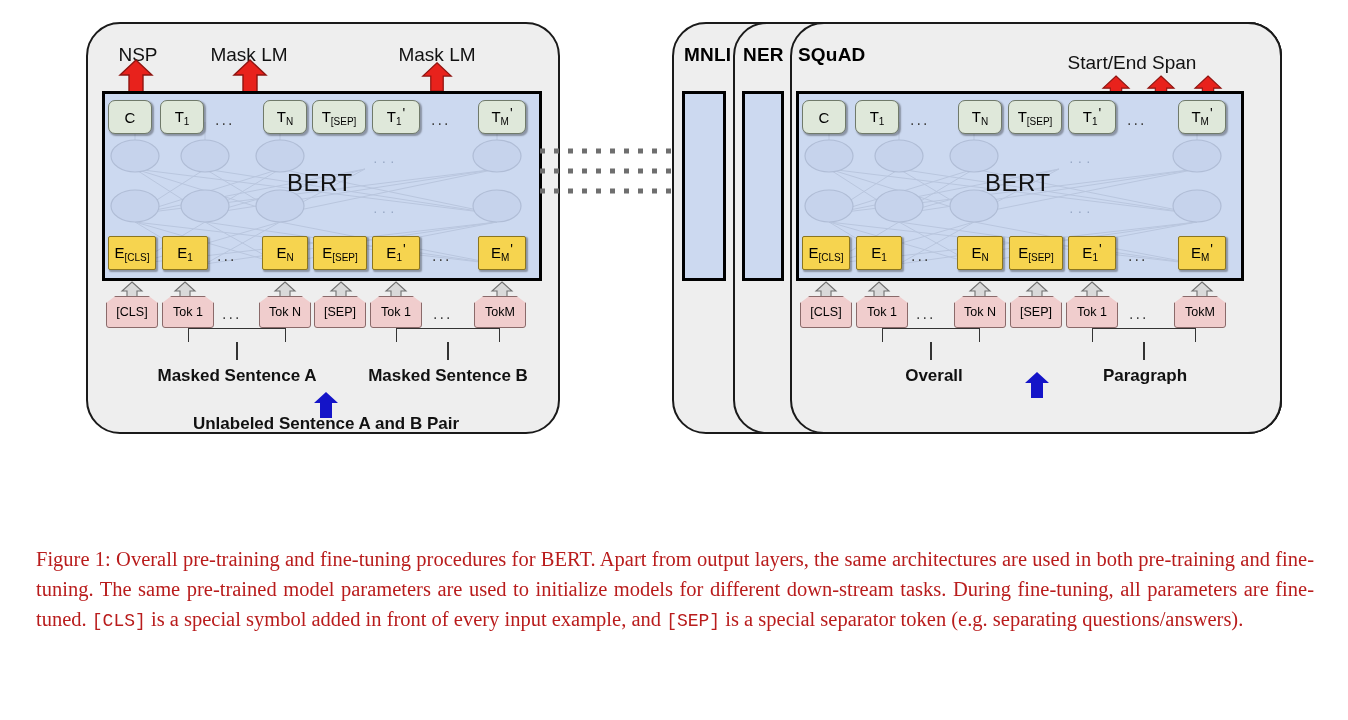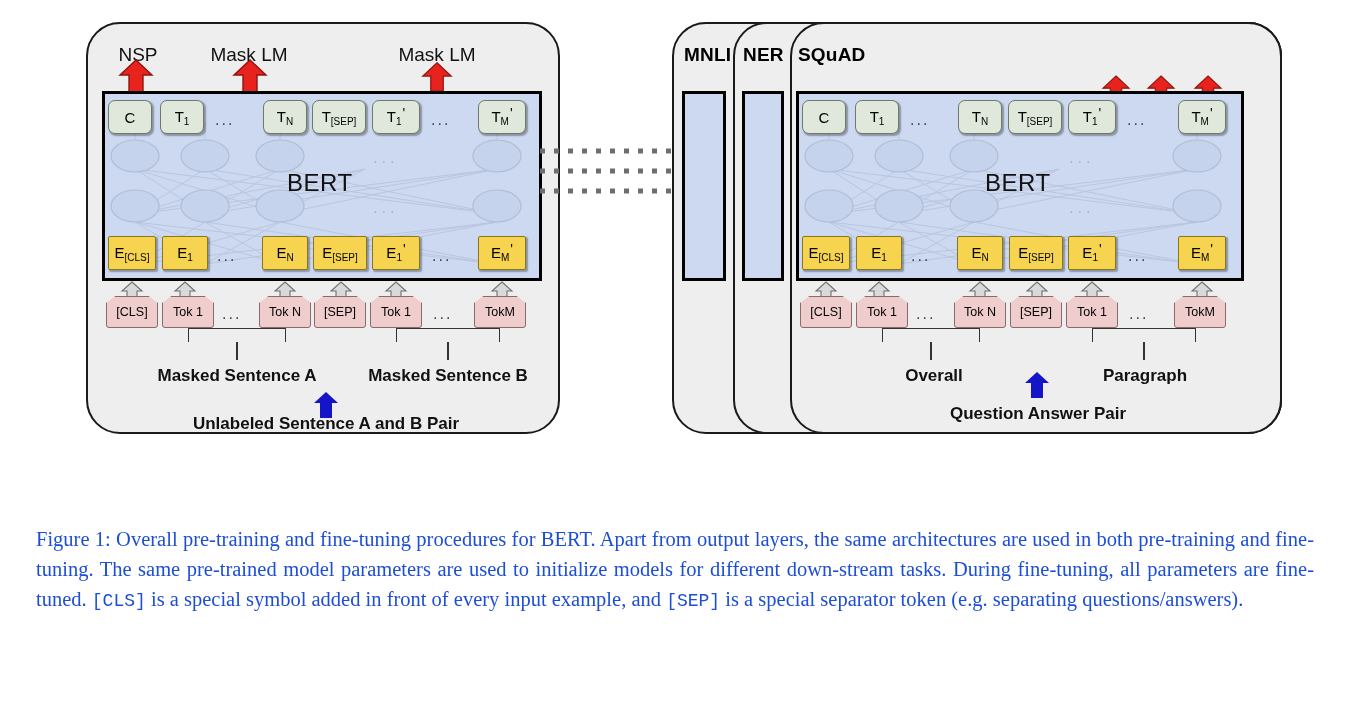--- a/index.html
+++ b/index.html
@@ -58,23 +58,23 @@
   .toplabel{
     position:absolute;font-size:19px;color:#111;white-space:nowrap;text-align:center;
   }
   .undlabel{
     position:absolute;font-size:17px;color:#111;white-space:nowrap;text-align:center;font-weight:bold;
   }
   .phase{
     position:absolute;font-size:25px;color:#111;white-space:nowrap;text-align:center;
   }
   .caption{
-    position:absolute;left:36px;top:524px;width:1278px;
+    position:absolute;left:36px;top:544px;width:1278px;
     font-family:"Liberation Serif", serif;font-size:20.5px;line-height:30px;
-    color:#1d4ed8;text-align:justify;
+    color:#b91c1c;text-align:justify;
   }
   .caption .mono{font-family:"Liberation Mono", monospace;font-size:18px;}
   svg{display:block;overflow:visible;}
 </style>
 </head>
 <body>
 
 <div class="fig">
 
   <div class="panel" style="left:86px;top:22px;width:474px;height:412px;"></div>
@@ -242,20 +242,21 @@
   <div class="panel ghost" style="left:733px;top:22px;width:549px;height:412px;"></div>
   <div class="panel ghost" style="left:790px;top:22px;width:492px;height:412px;"></div>
 
   <div class="tasklabel" style="left:684px;top:44px;">MNLI</div>
   <div class="tasklabel" style="left:743px;top:44px;">NER</div>
   <div class="tasklabel" style="left:798px;top:44px;text-align:right;">SQuAD</div>
 
   <div class="bertbox slim" style="left:682px;top:91px;width:44px;height:190px;"></div>
   <div class="bertbox slim" style="left:742px;top:91px;width:42px;height:190px;"></div>
 
+  <div class="toplabel" style="left:1022px;top:52px;width:220px;">Start/End Span</div>
   <svg class="redarrow" style="left:1100px;top:76px;" width="32" height="26" viewBox="0 0 36 32">
     <polygon points="18,0 34,15 25,15 25,32 11,32 11,15 2,15" fill="#e8221c" stroke="#8f1410" stroke-width="1.4"></polygon>
   </svg>
   <svg class="redarrow" style="left:1145px;top:76px;" width="32" height="26" viewBox="0 0 36 32">
     <polygon points="18,0 34,15 25,15 25,32 11,32 11,15 2,15" fill="#e8221c" stroke="#8f1410" stroke-width="1.4"></polygon>
   </svg>
   <svg class="redarrow" style="left:1192px;top:76px;" width="32" height="26" viewBox="0 0 36 32">
     <polygon points="18,0 34,15 25,15 25,32 11,32 11,15 2,15" fill="#e8221c" stroke="#8f1410" stroke-width="1.4"></polygon>
   </svg>
 
@@ -384,19 +385,18 @@
   <div class="bstem" style="left:930px;top:342px;height:18px;"></div>
   <div class="bracket" style="left:1092px;top:328px;width:104px;height:14px;"></div>
   <div class="bstem" style="left:1143px;top:342px;height:18px;"></div>
 
   <div class="undlabel" style="left:886px;top:366px;width:96px;">Overall</div>
   <div class="undlabel" style="left:1092px;top:366px;width:106px;">Paragraph</div>
 
   <svg class="bluearrow" style="left:1023px;top:372px;" width="28" height="26" viewBox="0 0 28 26">
     <polygon points="14,0 26,11 20,11 20,26 8,26 8,11 2,11" fill="#1414c8"></polygon>
   </svg>
-  <div class="undlabel" style="left:938px;top:404px;width:200px;">Question Answer Pair</div>
 
 </div>
 
 <div class="caption">
   <span>Figure 1: Overall pre-training and fine-tuning procedures for BERT. Apart from output layers, the same architectures are used in both pre-training and fine-tuning. The same pre-trained model parameters are used to initialize models for different down-stream tasks. During fine-tuning, all parameters are fine-tuned. </span><span class="mono">[CLS]</span><span> is a special symbol added in front of every input example, and </span><span class="mono">[SEP]</span><span> is a special separator token (e.g. separating questions/answers).</span>
 </div>
 
 </body></html>

